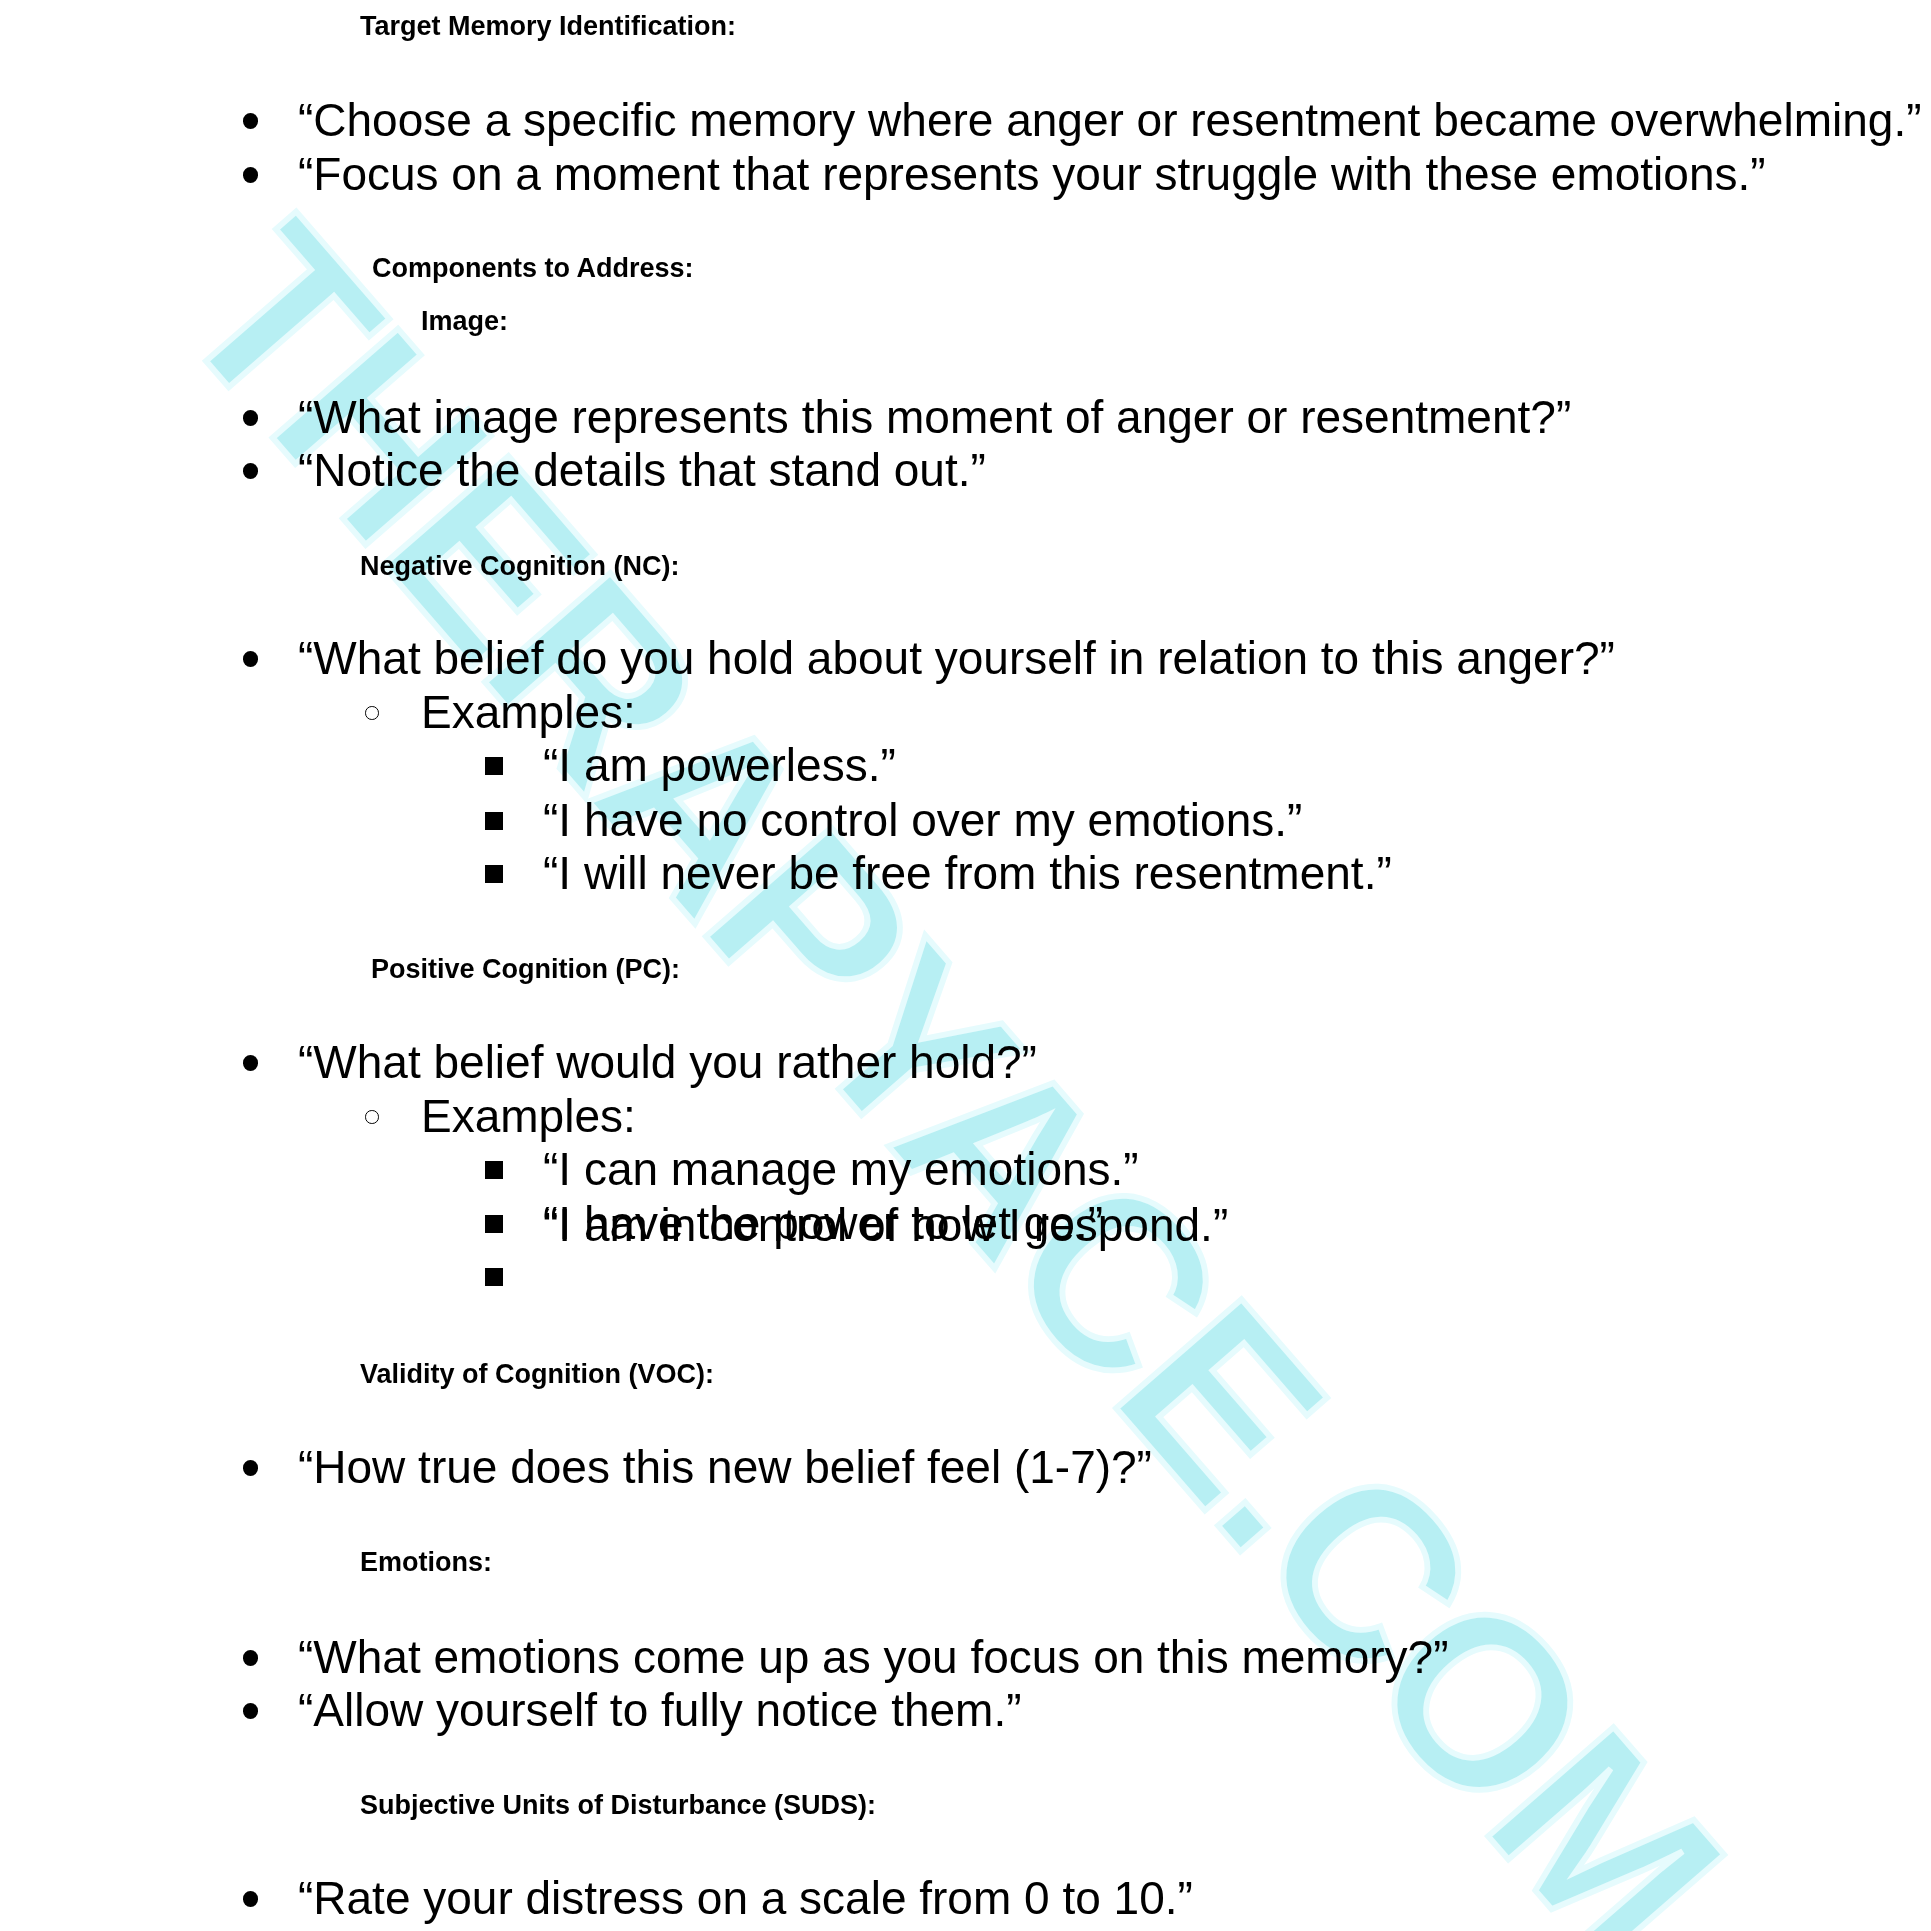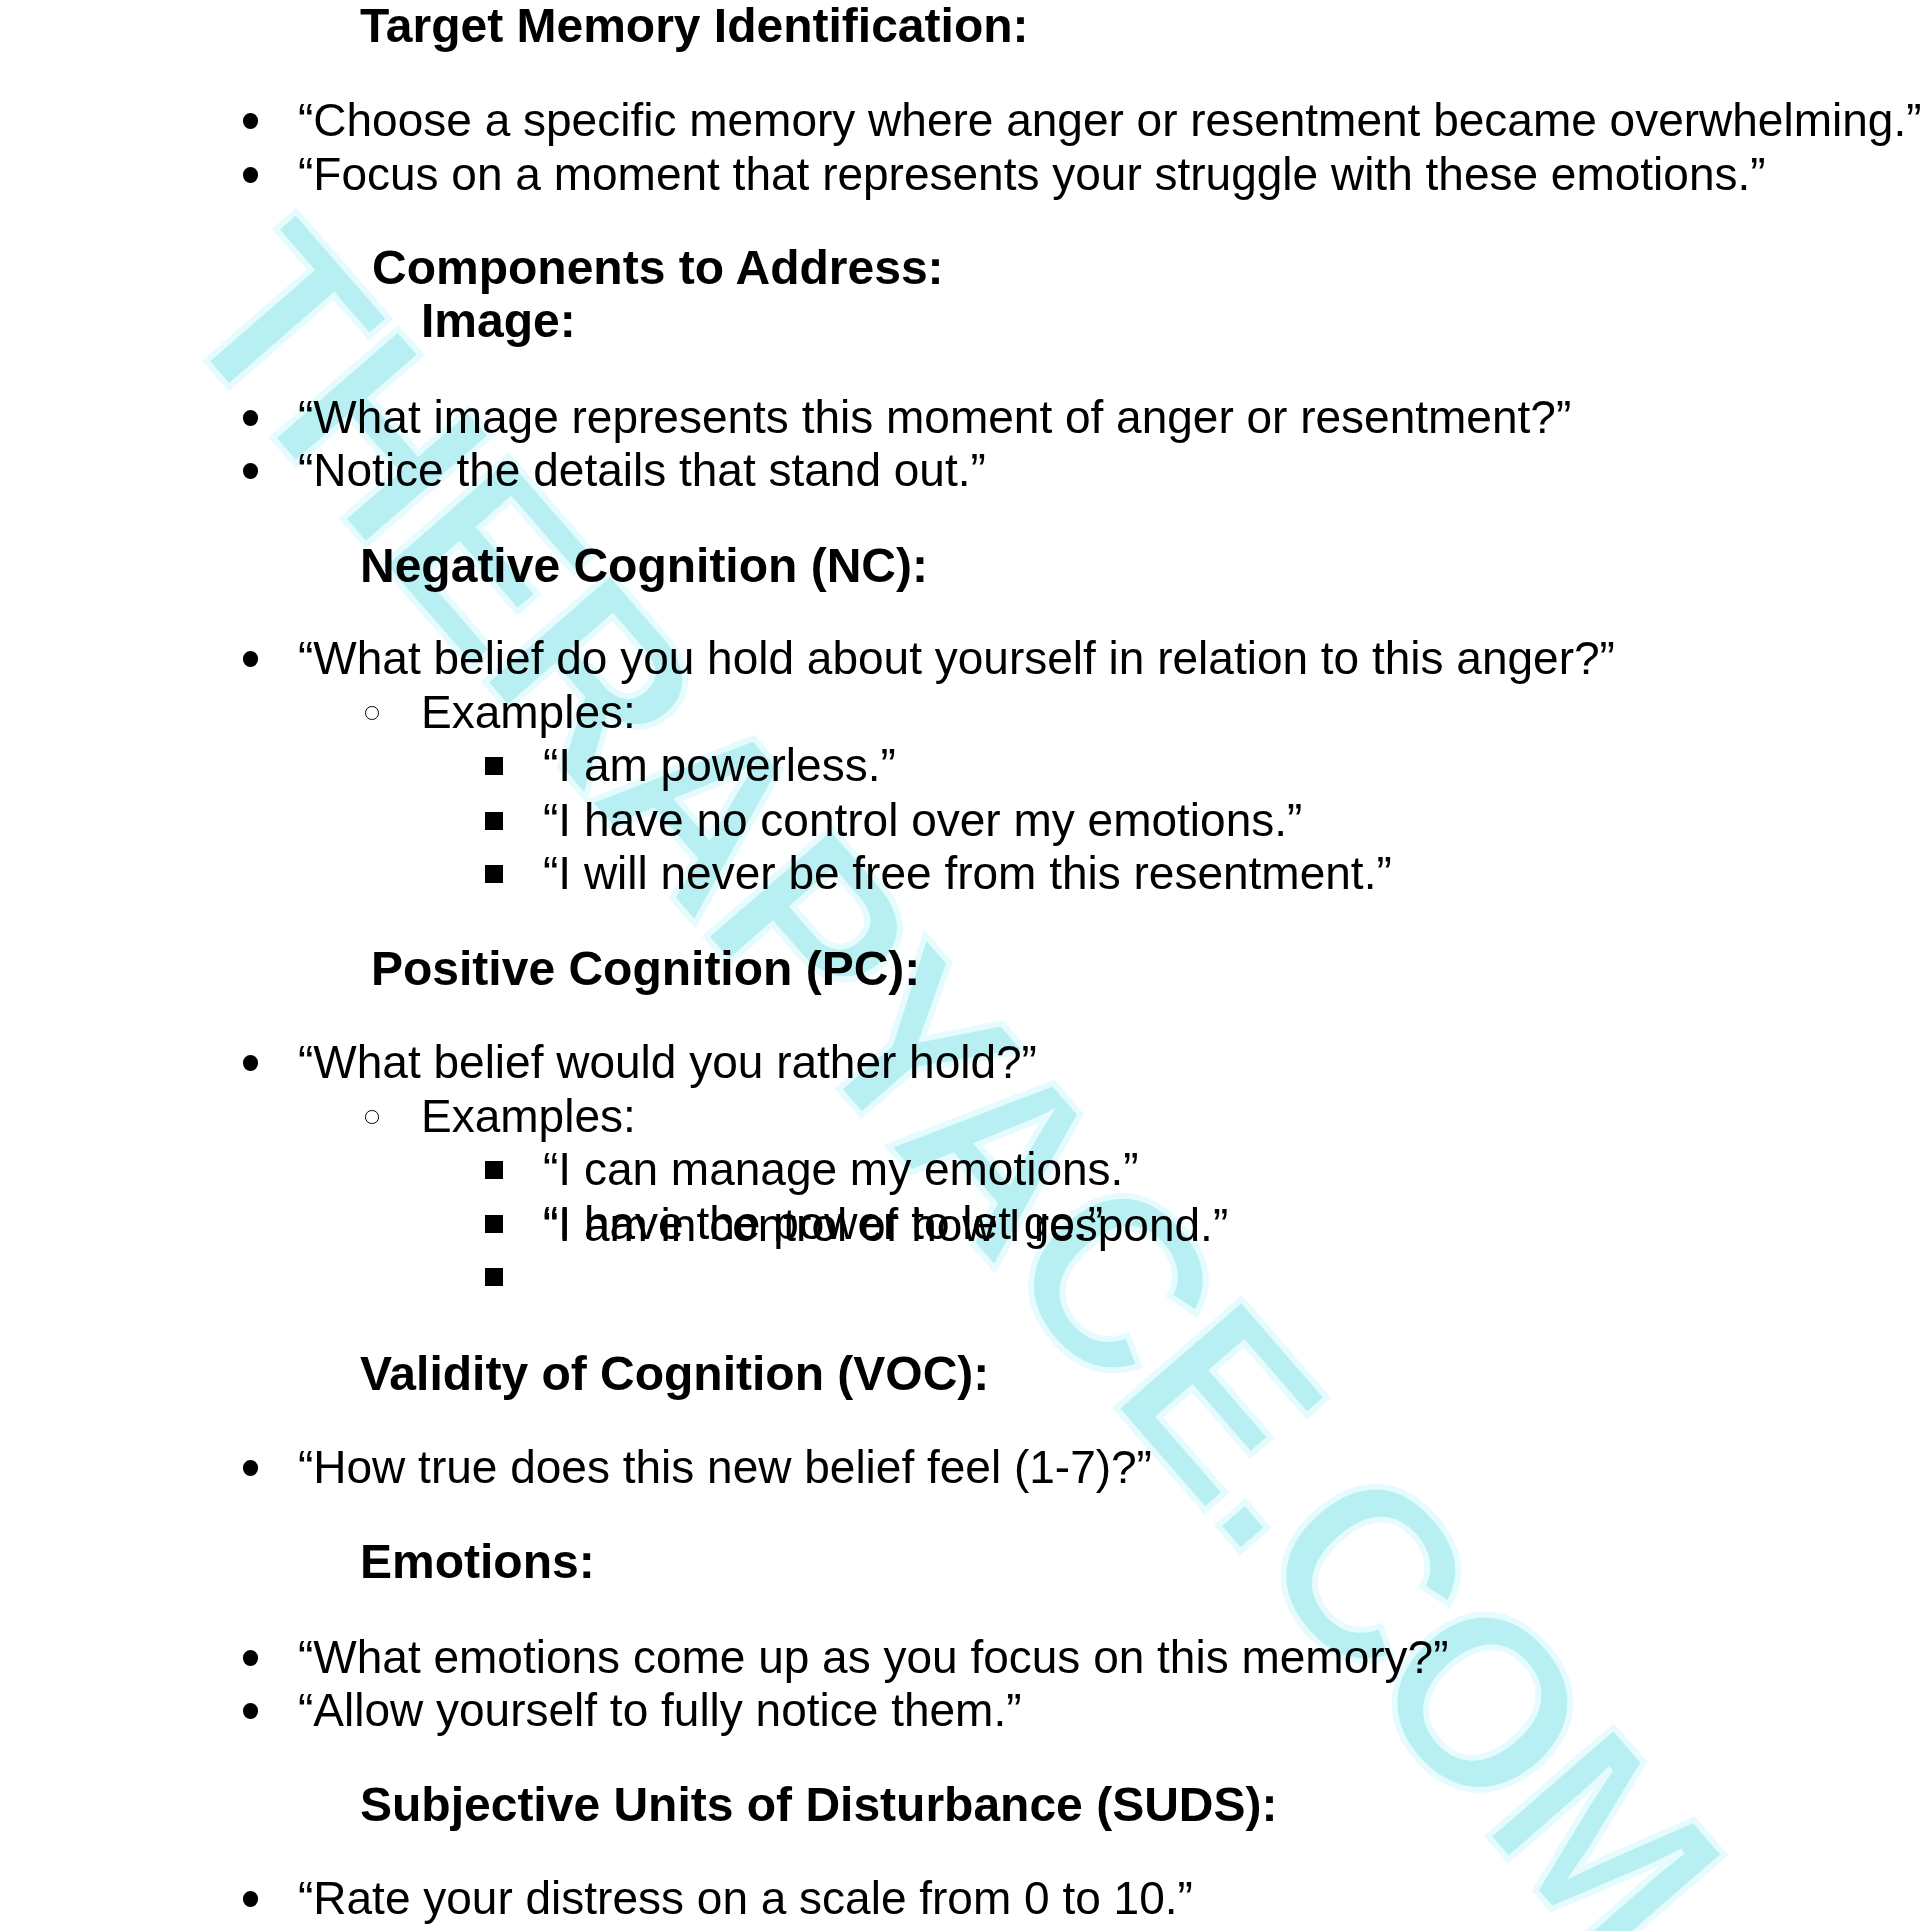--- a/index.html
+++ b/index.html
@@ -10,21 +10,21 @@
     .watermark {
       position: absolute; left: 0; top: 0; width: 1931px; height: 1931px;
       pointer-events: none; z-index: 2; mix-blend-mode: multiply;
     }
     .watermark text {
       font-family: "Liberation Sans", sans-serif; font-weight: 900; font-size: 250px;
       fill: #b7eff3; stroke: #e6fbfd; stroke-width: 6px; letter-spacing: -6px;
     }
     .doc { position: absolute; left: 0; top: 0; width: 1931px; z-index: 1; }
     .h {
-      position: absolute; font-weight: bold; font-size: 48px; line-height: 44px; white-space: nowrap;
+      position: absolute; font-weight: bold; font-size: 27px; line-height: 44px; white-space: nowrap;
     }
     .item { position: absolute; font-size: 46px; line-height: 44px; white-space: nowrap; }
     .marker { position: absolute; font-size: 39px; line-height: 44px; }
     .disc { width: 15.4px; height: 15.4px; border-radius: 50%; background: #000; position: absolute; top: 15.4px; }
     .circle { width: 13.5px; height: 13.5px; border-radius: 50%; border: 1.9px solid #000; box-sizing: border-box; position: absolute; top: 16.4px; }
     .square { width: 18.3px; height: 18.3px; background: #000; position: absolute; top: 13.5px; }
   </style>
 </head>
 <body>
 

